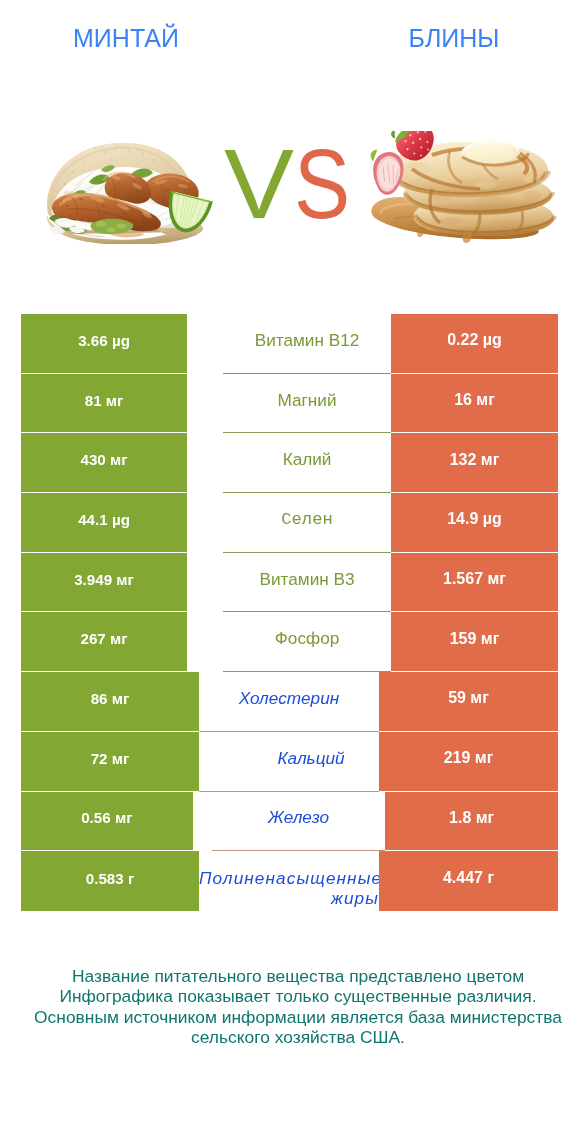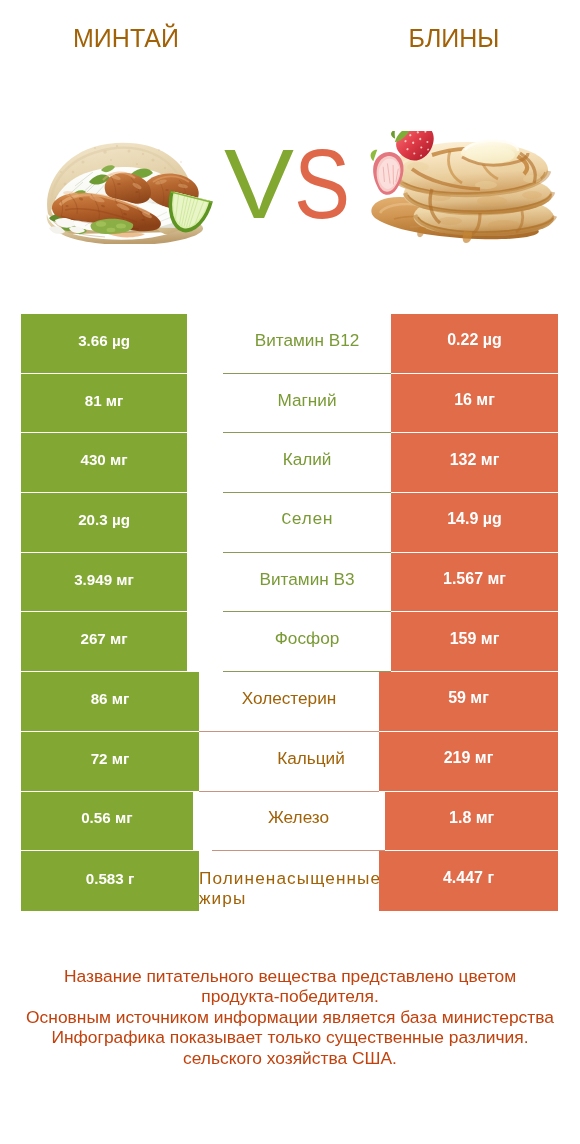--- a/index.html
+++ b/index.html
@@ -1,44 +1,44 @@
 <!DOCTYPE html>
 <html><head>
 <meta charset="utf-8">
 <style>
   html,body{margin:0;padding:0;background:#fff;}
   body{width:580px;height:1144px;font-family:"Liberation Sans",sans-serif;overflow:hidden;}
   .page{position:relative;width:580px;height:1144px;background:#fff;}
 
-  .title{position:absolute;top:24px;font-size:25px;color:#a16207;text-align:center;font-weight:400;white-space:nowrap;line-height:28px;}
+  .title{position:absolute;top:24px;font-size:25px;color:#3b82f6;text-align:center;font-weight:400;white-space:nowrap;line-height:28px;}
   #title-left{left:0;width:252px;}
   #title-right{left:328px;width:252px;}
 
   .vs-wrap{position:absolute;left:-4px;top:134px;width:580px;text-align:center;font-size:99px;line-height:99px;font-weight:400;letter-spacing:0px;}
   .vs-v{display:inline-block;transform:scaleX(1.06);transform-origin:left center;color:#82a831;width:70px;}
   .vs-s{display:inline-block;transform:scaleX(0.85);transform-origin:left center;color:#e0684a;width:56px;margin-left:2px;}
 
   .img-left{position:absolute;left:45px;top:142px;width:180px;height:102px;overflow:visible;}
   .img-right{position:absolute;left:370px;top:131px;width:190px;height:114px;}
 
   .table{position:absolute;left:21px;top:314px;width:537px;}
   .row{position:relative;height:59.7px;display:flex;}
-  .cell{box-sizing:border-box;display:flex;align-items:center;justify-content:center;text-align:left;}
+  .cell{box-sizing:border-box;display:flex;align-items:center;justify-content:center;text-align:right;}
   .c-left{width:178px;color:#ffffff;font-size:15.2px;font-weight:bold;border-bottom:1px solid #ffffff;padding-bottom:6px;}
   .c-mid{width:180px;font-size:17.2px;background:#fff;border-bottom:1px solid #8a9a5b;line-height:21px;overflow:hidden;padding-bottom:6px;}
   .c-mid span{display:block;width:100%;white-space:nowrap;overflow:hidden;}
   .c-mid.two-line{flex-direction:column;padding-top:15px;padding-bottom:0;line-height:19.5px;letter-spacing:1.1px;}
   .c-right{width:179px;color:#ffffff;font-size:16px;font-weight:bold;border-bottom:1px solid #ffffff;padding-bottom:6px;}
   .bg-green{background:#82a732;}
   .bg-orange{background:#e06c49;}
   .mid-green{color:#7a9a35;margin-left:36px;}
-  .mid-orange{color:#a16207;}
+  .mid-orange{color:#1d4ed8;font-style:italic;}
   .row:last-child .cell{border-bottom:none;}
 
-  .footer{position:absolute;left:8px;top:966px;width:564px;text-align:center;font-size:17.4px;line-height:20.4px;color:#c2410c;}
+  .footer{position:absolute;left:16px;top:966px;width:564px;text-align:center;font-size:17.4px;line-height:20.4px;color:#0f766e;}
   .footer div{white-space:nowrap;}
 </style>
 </head>
 <body>
 
 <div class="page">
 
   <div class="title" id="title-left">МИНТАЙ</div>
   <div class="title" id="title-right">БЛИНЫ</div>
 
@@ -384,21 +384,21 @@
         <div class="cell c-left bg-green">81 мг</div>
         <div class="cell c-mid mid-green" style="border-bottom-color: rgb(138, 154, 91);">Магний</div>
         <div class="cell c-right bg-orange">16 мг</div>
       </div>
       <div class="row">
         <div class="cell c-left bg-green">430 мг</div>
         <div class="cell c-mid mid-green" style="border-bottom-color: rgb(138, 154, 91);">Калий</div>
         <div class="cell c-right bg-orange">132 мг</div>
       </div>
       <div class="row">
-        <div class="cell c-left bg-green">20.3 µg</div>
+        <div class="cell c-left bg-green">44.1 µg</div>
         <div class="cell c-mid mid-green" style="border-bottom-color: rgb(138, 154, 91); font-family: Liberation Mono, monospace;">Селен</div>
         <div class="cell c-right bg-orange">14.9 µg</div>
       </div>
       <div class="row">
         <div class="cell c-left bg-green">3.949 мг</div>
         <div class="cell c-mid mid-green" style="border-bottom-color: rgb(138, 154, 91);">Витамин B3</div>
         <div class="cell c-right bg-orange">1.567 мг</div>
       </div>
       <div class="row">
         <div class="cell c-left bg-green">267 мг</div>
@@ -425,19 +425,18 @@
         <div class="cell c-mid mid-orange two-line" style="border-bottom-color: rgb(201, 147, 130);">
           <span>Полиненасыщенные</span>
           <span>жиры</span>
         </div>
         <div class="cell c-right bg-orange">4.447 г</div>
       </div>
     </div>
 
   <div class="footer" id="footer">
       <div>Название питательного вещества представлено цветом</div>
-      <div>продукта-победителя.</div>
+      <div>Инфографика показывает только существенные различия.</div>
       <div>Основным источником информации является база министерства</div>
-      <div>Инфографика показывает только существенные различия.</div>
       <div>сельского хозяйства США.</div>
     </div>
 
 </div>
 
 </body></html>

